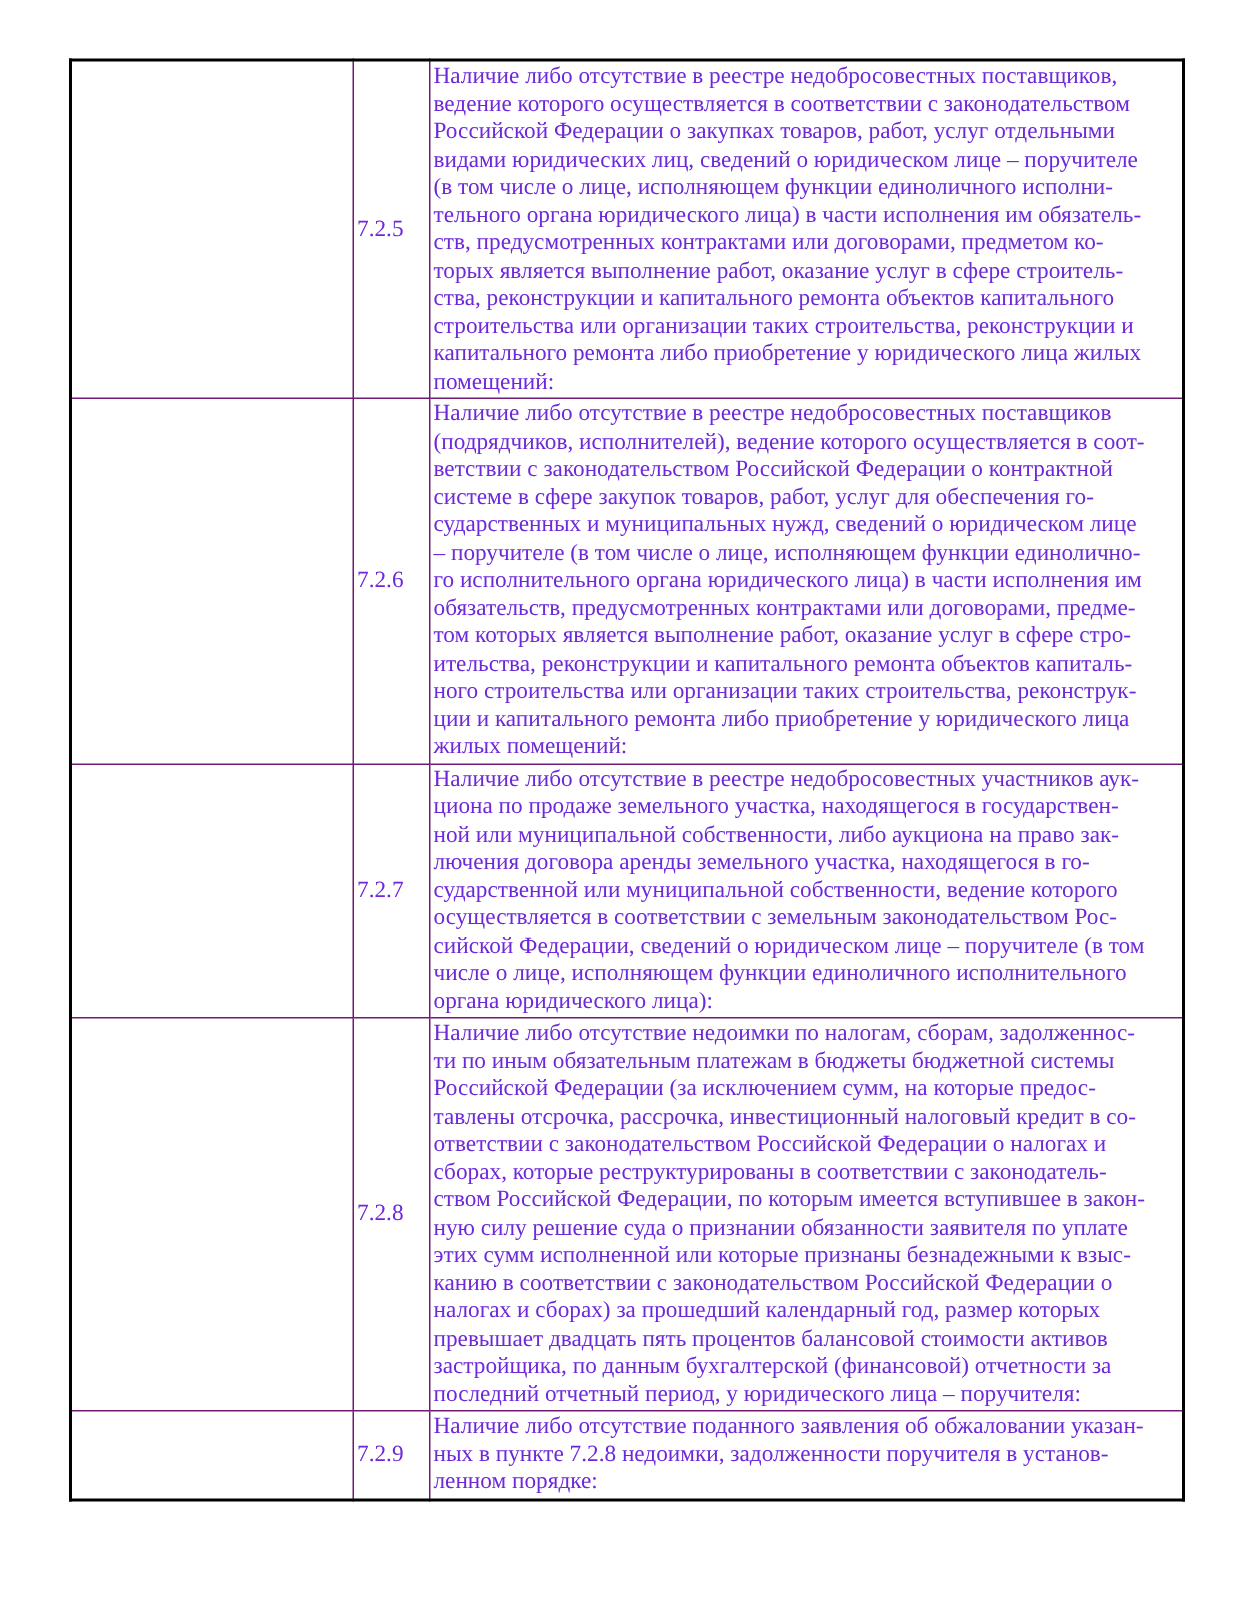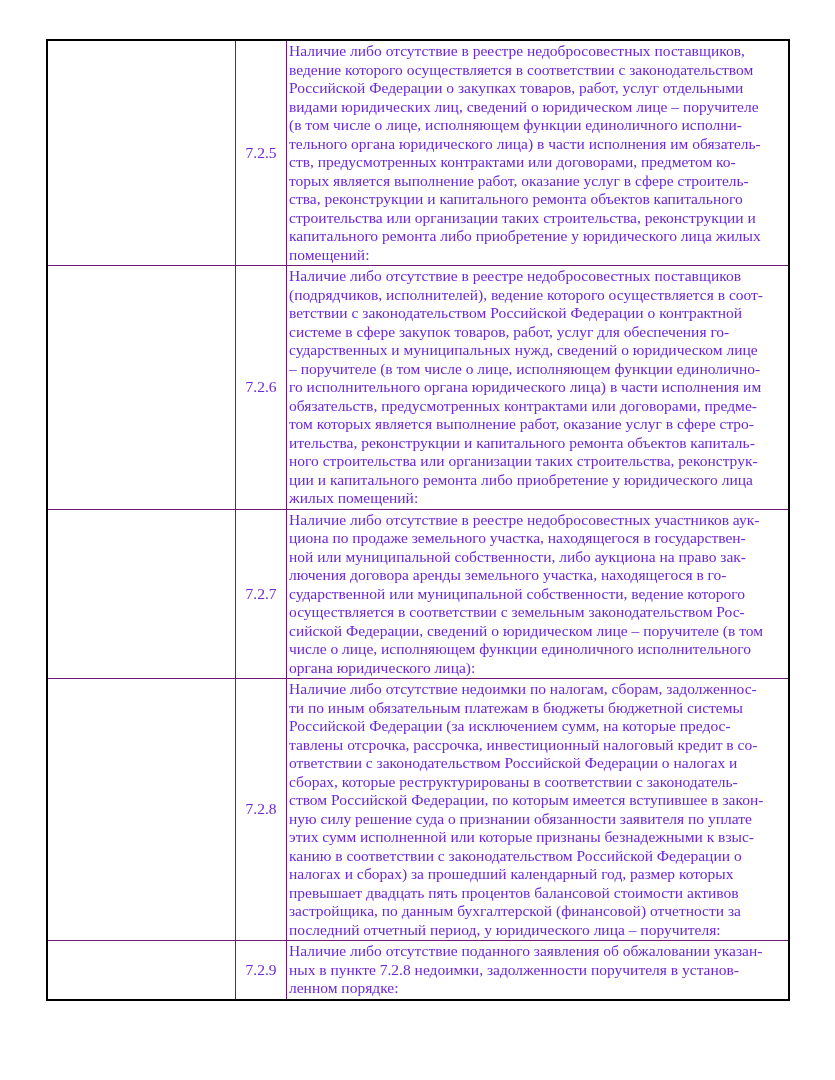--- a/index.html
+++ b/index.html
@@ -32,21 +32,21 @@
     line-height: 18.5px;
     color: #6d28d9;
   }
   td.col-label {
     width: 183px;
     vertical-align: top;
   }
   td.col-number {
     width: 46px;
     vertical-align: middle;
-    text-align: center;
+    text-align: left;
     padding-left: 2px;
   }
   td.col-text {
     vertical-align: top;
     white-space: pre;
     overflow: hidden;
     text-align: left;
   }
 </style>
 </head>

